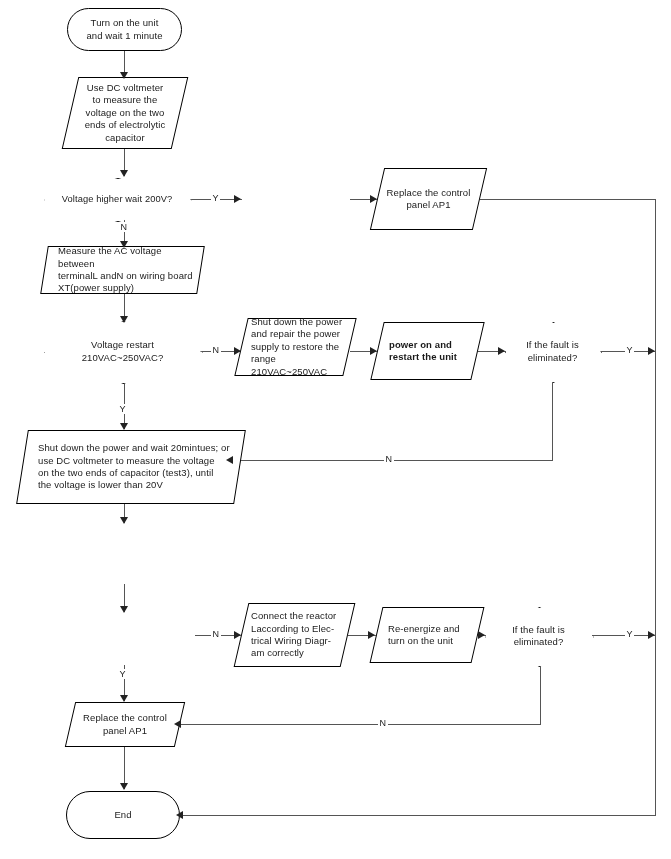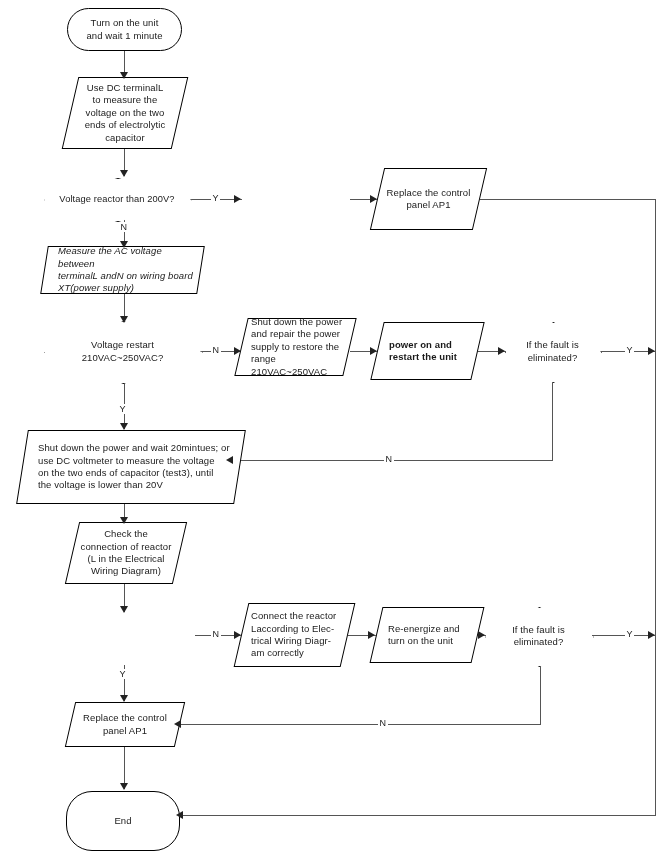--- a/index.html
+++ b/index.html
@@ -126,39 +126,39 @@
   <div class="lbl" style="left:118px;top:669px;">Y</div>
   <div class="lbl" style="left:625px;top:629px;">Y</div>
   <div class="lbl" style="left:378px;top:718px;">N</div>
 
   <div class="node term" style="left:67px;top:8px;width:115px;height:43px;">
     <span class="txt">Turn on the unit
 and wait 1 minute</span>
   </div>
 
   <div class="node para" style="left:70px;top:77px;width:110px;height:72px;">
-    <span class="txt">Use DC terminalL
+    <span class="txt">Use DC voltmeter
 to measure the
 voltage on the two
 ends of electrolytic
 capacitor</span>
   </div>
 
   <div class="node dia" style="left:44px;top:178px;width:146px;height:42px;font-size:9.3px;">
-    <span class="txt" style="white-space:nowrap;">Voltage reactor than 200V?</span>
+    <span class="txt" style="white-space:nowrap;">Voltage higher wait 200V?</span>
   </div>
 
 
   <div class="node para" style="left:377px;top:168px;width:103px;height:62px;">
     <span class="txt">Replace the control
 panel AP1</span>
   </div>
 
   <div class="node para lean" style="left:44px;top:246px;width:157px;height:48px;justify-content:flex-start;text-align:left;">
-    <span class="txt" style="padding-left:14px;font-style:italic;">Measure the AC voltage between
+    <span class="txt" style="padding-left:14px;">Measure the AC voltage between
 terminalL andN on wiring board
 XT(power supply)</span>
   </div>
 
   <div class="node dia" style="left:44px;top:321px;width:157px;height:61px;">
     <span class="txt">Voltage restart
 210VAC~250VAC?</span>
   </div>
 
   <div class="node para" style="left:241px;top:318px;width:109px;height:58px;justify-content:flex-start;text-align:left;">
@@ -179,26 +179,20 @@
 eliminated?</span>
   </div>
 
   <div class="node para lean" style="left:22px;top:430px;width:218px;height:74px;justify-content:flex-start;text-align:left;">
     <span class="txt" style="padding-left:16px;">Shut down the power and wait 20mintues; or
 use DC voltmeter to measure the voltage
 on the two ends of capacitor (test3), until
 the voltage  is lower than 20V</span>
   </div>
 
-  <div class="node para" style="left:72px;top:522px;width:108px;height:62px;">
-    <span class="txt">Check the
-connection of reactor
-(L in the Electrical
-Wiring Diagram)</span>
-  </div>
 
 
   <div class="node para" style="left:241px;top:603px;width:107px;height:64px;justify-content:flex-start;text-align:left;">
     <span class="txt" style="padding-left:10px;">Connect the reactor
 Laccording to Elec-
 trical Wiring Diagr-
 am correctly</span>
   </div>
 
   <div class="node para" style="left:376px;top:607px;width:102px;height:56px;justify-content:flex-start;text-align:left;">
@@ -209,17 +203,17 @@
   <div class="node dia" style="left:485px;top:607px;width:107px;height:58px;">
     <span class="txt">If the fault is
 eliminated?</span>
   </div>
 
   <div class="node para" style="left:70px;top:702px;width:110px;height:45px;">
     <span class="txt">Replace the control
 panel AP1</span>
   </div>
 
-  <div class="node term" style="left:66px;top:791px;width:114px;height:60px;">
+  <div class="node term" style="left:66px;top:791px;width:114px;height:48px;">
     <span class="txt">End</span>
   </div>
 
 </div>
 
 </body></html>

